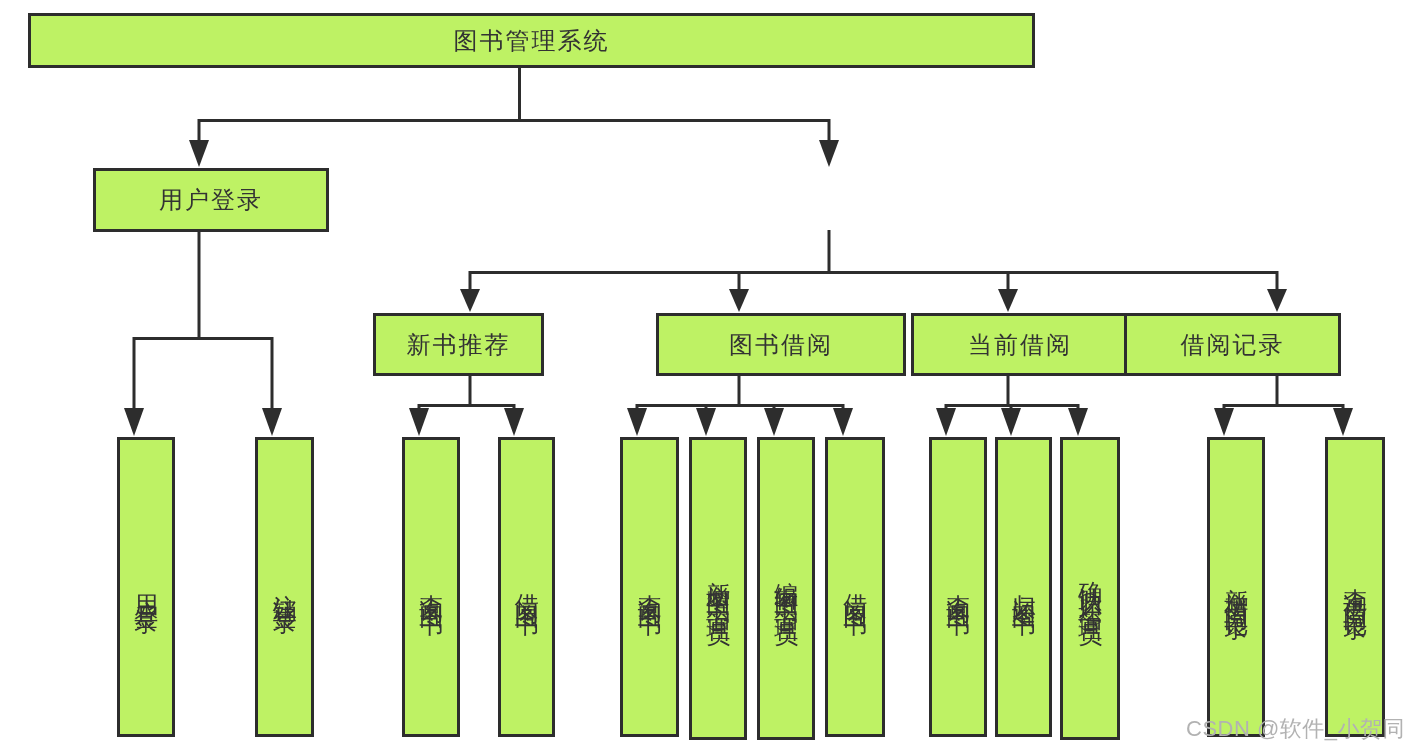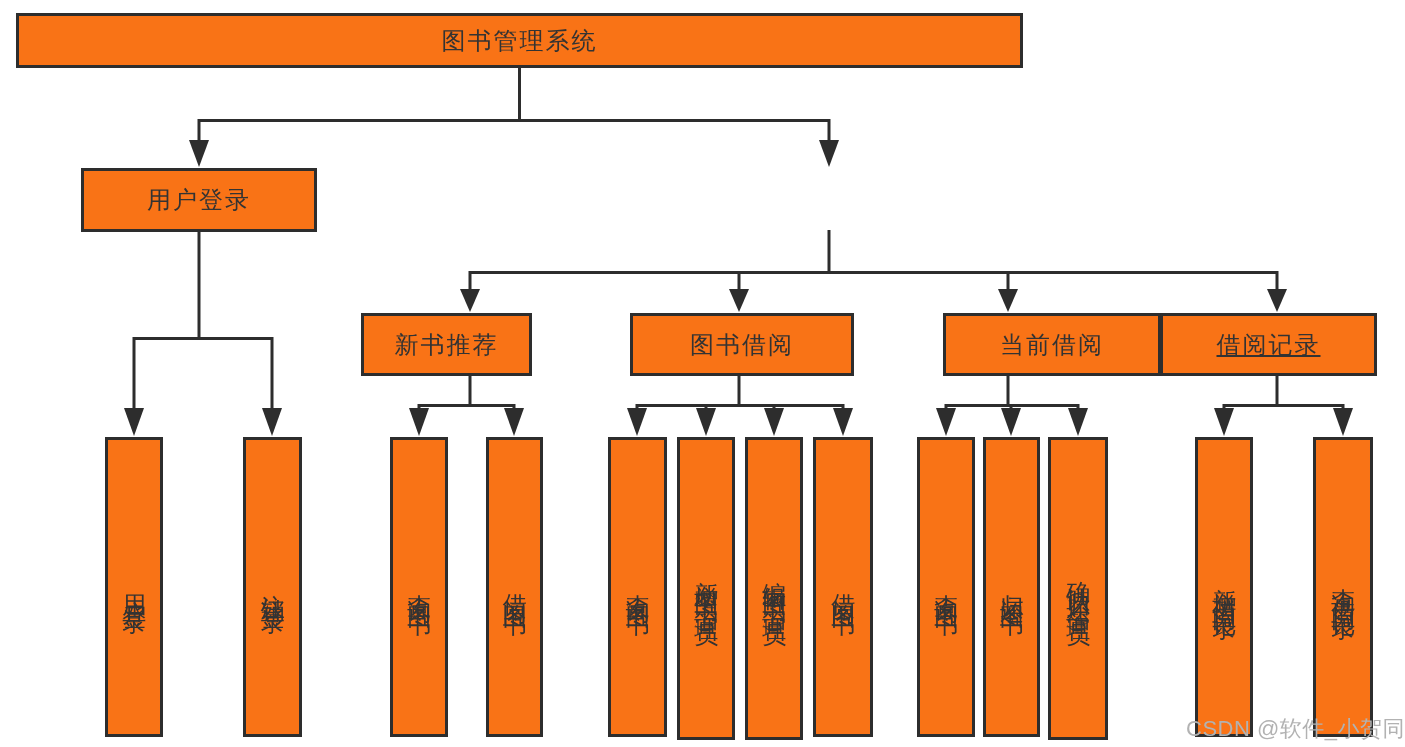--- a/index.html
+++ b/index.html
@@ -17,49 +17,50 @@
   }
   .connectors {
     position: absolute;
     left: 0;
     top: 0;
     width: 1405px;
     height: 747px;
   }
   .node {
     position: absolute;
-    background: #f97316;
+    background: #bef264;
     border: 3px solid #2d2d2d;
     box-sizing: border-box;
     display: flex;
     align-items: center;
     justify-content: center;
     color: #333333;
+    margin-left: 12px;
   }
   .hlabel {
     font-size: 24px;
     letter-spacing: 2px;
     white-space: nowrap;
   }
   .vlabel {
     writing-mode: vertical-rl;
     text-orientation: mixed;
     font-size: 24px;
     line-height: 1.1;
     letter-spacing: 6px;
     white-space: nowrap;
   }
   
   .n-root            { left:16px;   top:13px;  width:1007px; height:55px; }
   .n-user-login      { left:81px;   top:168px; width:236px;  height:64px; }
   .n-book-mgmt       { left:712px;  top:168px; width:235px;  height:64px; }
   .n-new-book-rec    { left:361px;  top:313px; width:171px;  height:63px; }
-  .n-book-borrow     { left:630px;  top:313px; width:224px;  height:63px; }
-  .n-current-borrow  { left:943px;  top:313px; width:218px;  height:63px; }
-  .n-borrow-records  { left:1160px; top:313px; width:217px;  height:63px;text-decoration:underline; }
+  .n-book-borrow     { left:644px;  top:313px; width:250px;  height:63px; }
+  .n-current-borrow  { left:899px;  top:313px; width:218px;  height:63px; }
+  .n-borrow-records  { left:1112px; top:313px; width:217px;  height:63px; }
   .n-user-login-leaf { left:105px;  top:437px; width:58px;   height:300px; }
   .n-logout-leaf     { left:243px;  top:437px; width:59px;   height:300px; }
   .n-query-books-1   { left:390px;  top:437px; width:58px;   height:300px; }
   .n-borrow-books-1  { left:486px;  top:437px; width:57px;   height:300px; }
   .n-query-books-2   { left:608px;  top:437px; width:59px;   height:300px; }
   .n-add-books-admin { left:677px;  top:437px; width:58px;   height:303px; }
   .n-edit-books-admin{ left:745px;  top:437px; width:58px;   height:303px; }
   .n-borrow-books-2  { left:813px;  top:437px; width:60px;   height:300px; }
   .n-query-books-3   { left:917px;  top:437px; width:58px;   height:300px; }
   .n-return-books    { left:983px;  top:437px; width:57px;   height:300px; }

